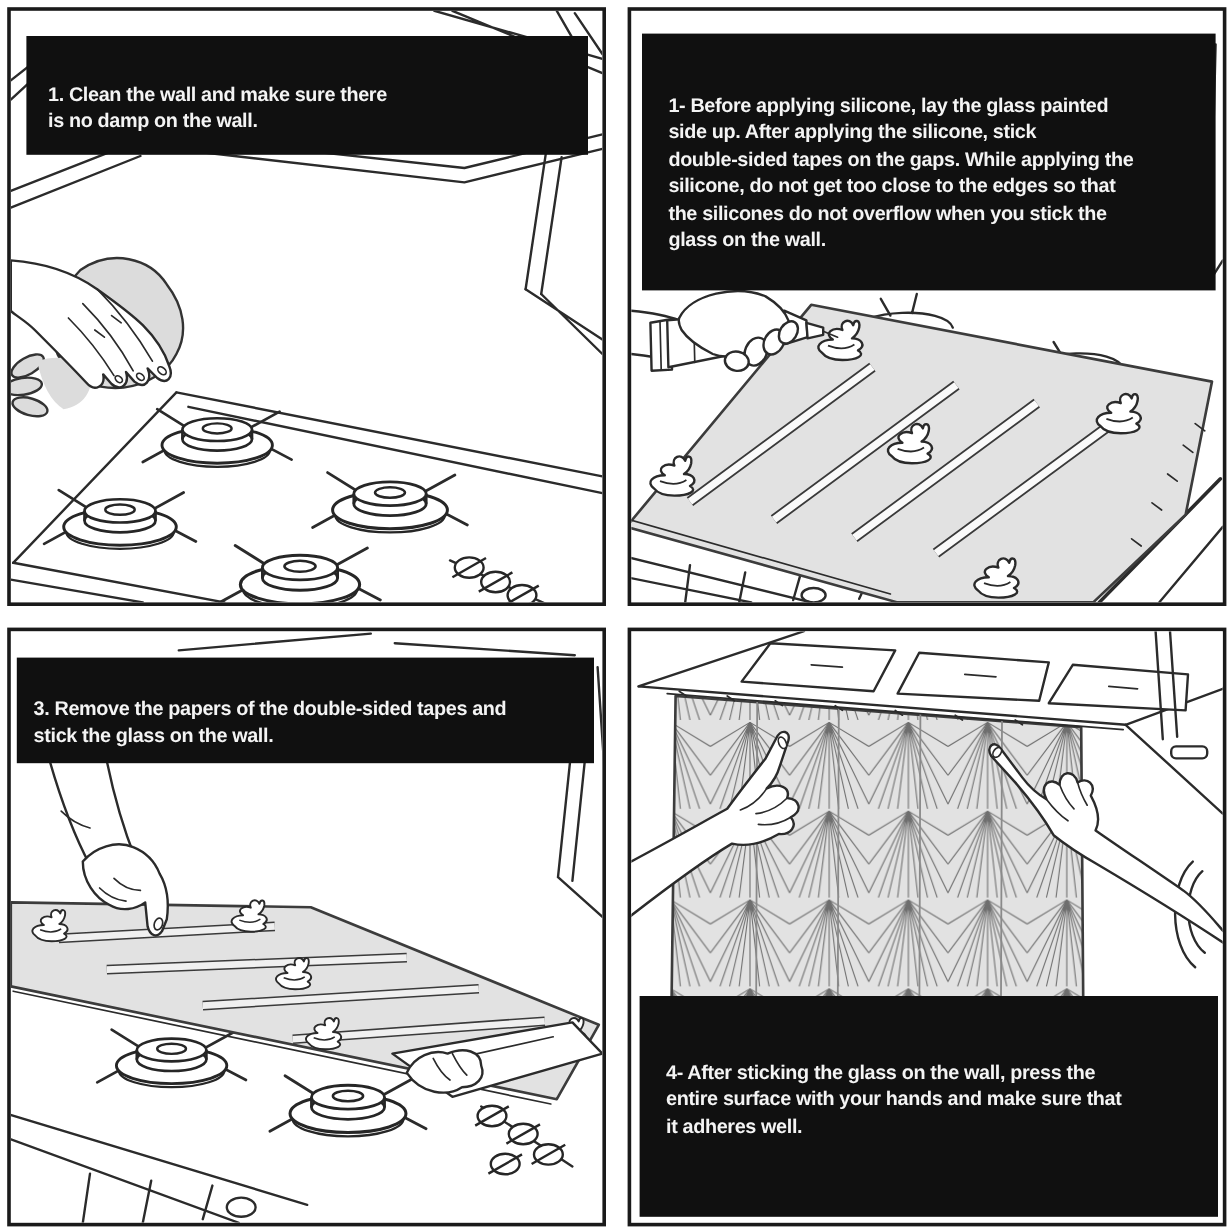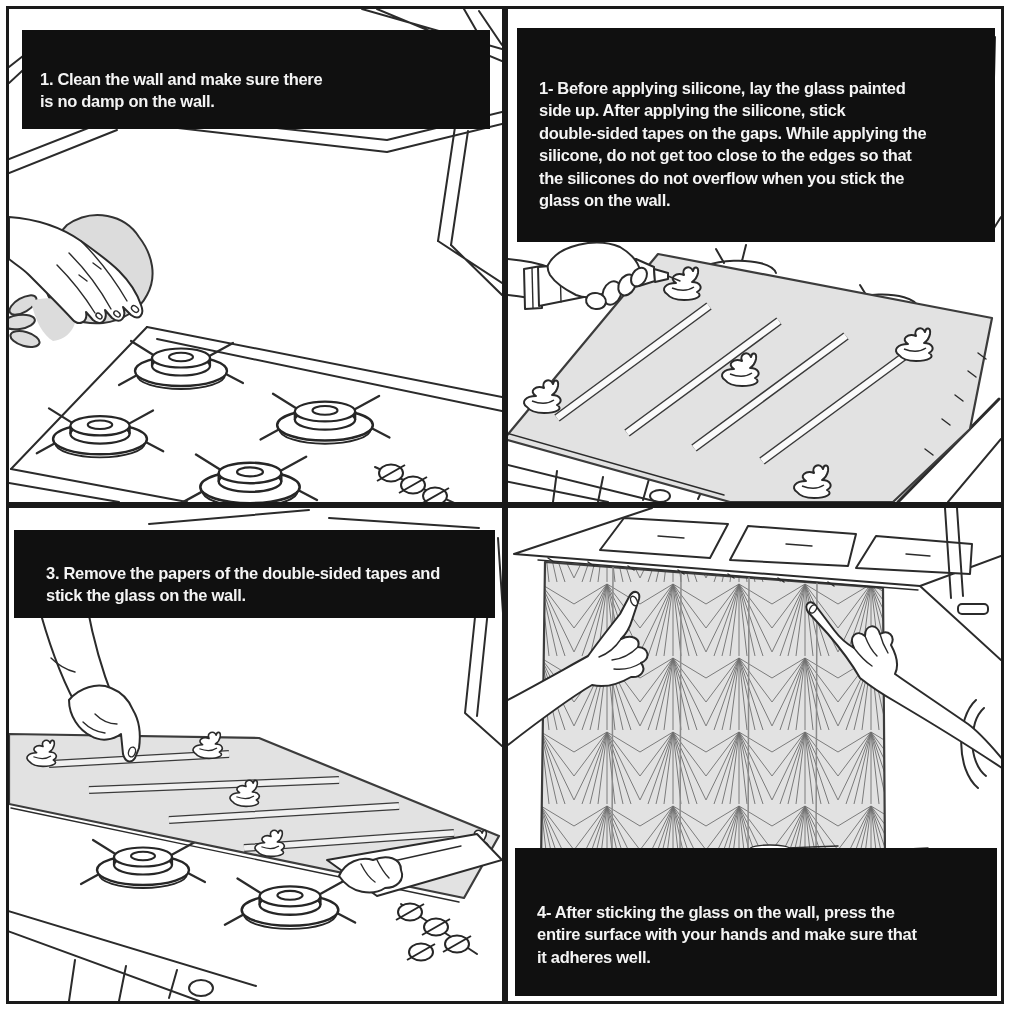--- a/index.html
+++ b/index.html
@@ -5,21 +5,21 @@
   html,body{margin:0;padding:0;background:#ffffff;}
   .poster{
     position:relative;
     width:1024px;height:1024px;
     box-sizing:border-box;
     background:#ffffff;
     padding:6px;
     display:grid;
     grid-template-columns:499px 499px;
     grid-template-rows:499px 499px;
-    gap:0;
+    gap:18px;
     font-family:"Liberation Sans", sans-serif;
   }
   .panel{
     position:relative;
     box-sizing:border-box;
     width:499px;height:499px;
     background:#ffffff;
     border:3px solid #1a1a1a;
     overflow:hidden;
   }
@@ -30,22 +30,22 @@
     background:#101010;
     color:#f4f4f4;
     font-weight:bold;
     font-size:16.5px;
     line-height:22.5px;
     letter-spacing:-0.3px;
     white-space:pre-line;
   }
   .cap1{left:13px;top:21px;width:468px;padding:15px 16px 16px 18px;}
   .cap2{left:9px;top:19px;width:478px;padding:26px 14px 30px 22px;}
-  .cap3{left:5px;top:22px;width:481px;padding:9px 12px 11px 32px;}
-  .cap4{left:7px;bottom:5px;width:482px;padding:30px 18px 28px 22px;}
+  .cap3{left:5px;top:22px;width:481px;padding:9px 12px 11px 14px;}
+  .cap4{left:7px;bottom:5px;width:482px;padding:30px 18px 64px 22px;}
   svg .ln{stroke:#2b2b2b;stroke-width:2;fill:none;stroke-linecap:round;stroke-linejoin:round;}
   svg .thin{stroke:#2b2b2b;stroke-width:1.4;fill:none;stroke-linecap:round;}
   svg .wfill{fill:#ffffff;stroke:#2b2b2b;stroke-width:2;stroke-linejoin:round;}
 </style>
 </head>
 <body>
 
 <svg width="0" height="0" style="position:absolute" aria-hidden="true">
   <defs>
     <g id="g-burner">

